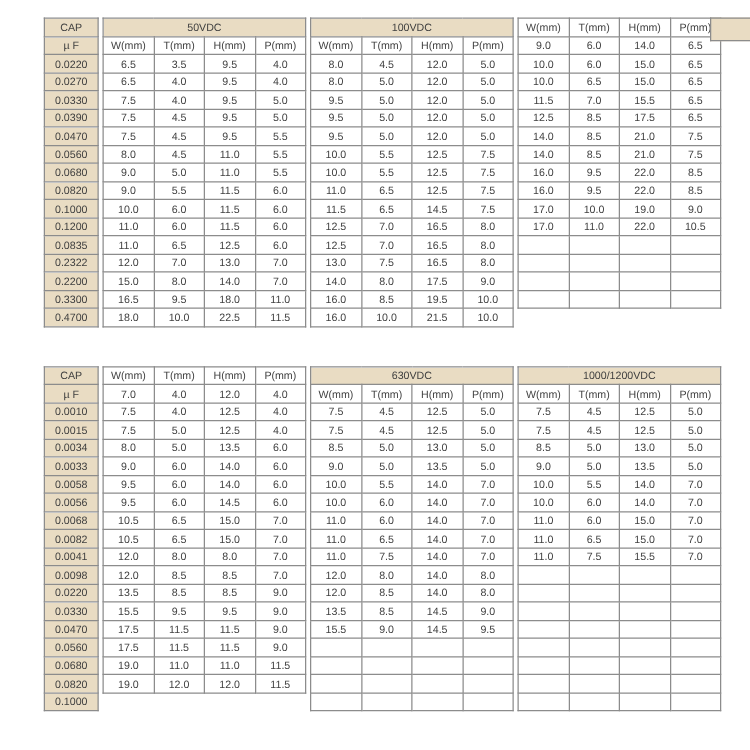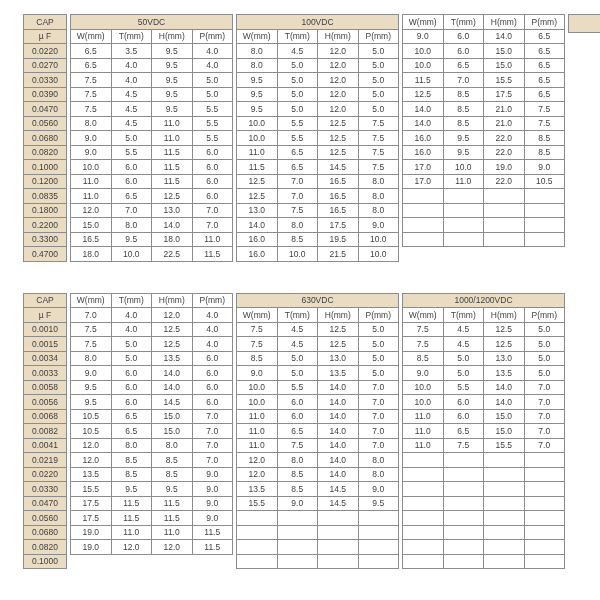--- a/index.html
+++ b/index.html
@@ -7,21 +7,21 @@
     --border:#8c8c8c;
     --text:#3f3f3f;
     --bg:#ffffff;
   }
   html,body{margin:0;padding:0;}
   body{
     width:600px;height:600px;background:var(--bg);
     font-family:"Liberation Sans", sans-serif;color:var(--text);
     position:relative;overflow:hidden;
   }
-  .page{position:absolute;left:23px;top:14px;}
+  .page{position:absolute;left:35px;top:14px;}
   .tgroup{display:flex;gap:3px;align-items:flex-start;}
   .tgroup + .tgroup{margin-top:31px;}
   table.block{border-collapse:collapse;table-layout:fixed;}
   table.block td{
     border:1px solid var(--border);
     text-align:center;vertical-align:middle;
     padding:0;height:13.5px;
     font-size:8.5px;line-height:1;
     white-space:nowrap;overflow:hidden;
   }
@@ -77,21 +77,21 @@
           <tr>
             <td class="beige">0.1000</td>
           </tr>
           <tr>
             <td class="beige">0.1200</td>
           </tr>
           <tr>
             <td class="beige">0.0835</td>
           </tr>
           <tr>
-            <td class="beige">0.1800</td>
+            <td class="beige">0.2322</td>
           </tr>
           <tr>
             <td class="beige">0.2200</td>
           </tr>
           <tr>
             <td class="beige">0.3300</td>
           </tr>
           <tr>
             <td class="beige">0.4700</td>
           </tr>
@@ -434,21 +434,21 @@
           <tr>
             <td class="beige">0.0068</td>
           </tr>
           <tr>
             <td class="beige">0.0082</td>
           </tr>
           <tr>
             <td class="beige">0.0041</td>
           </tr>
           <tr>
-            <td class="beige">0.0219</td>
+            <td class="beige">0.0098</td>
           </tr>
           <tr>
             <td class="beige">0.0220</td>
           </tr>
           <tr>
             <td class="beige">0.0330</td>
           </tr>
           <tr>
             <td class="beige">0.0470</td>
           </tr>

